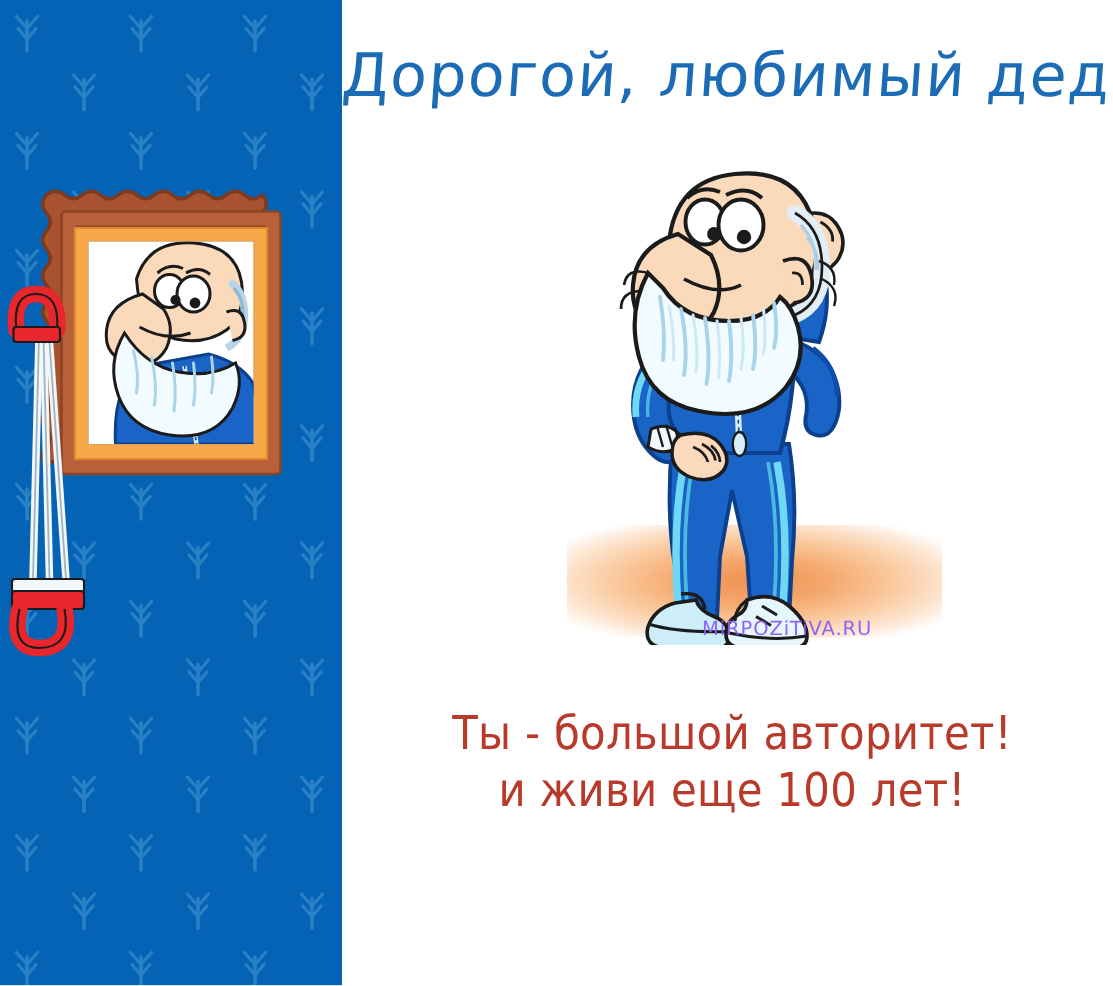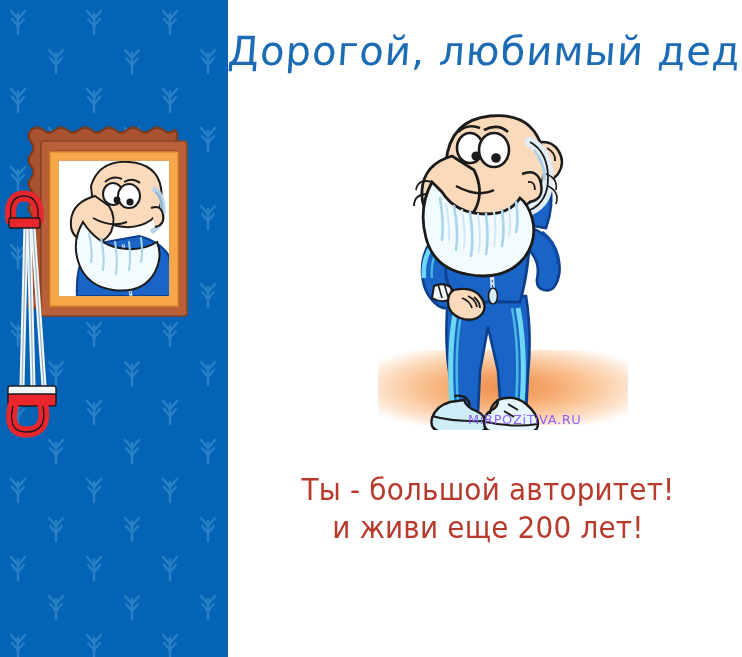--- a/index.html
+++ b/index.html
@@ -378,16 +378,16 @@
 
       <path d="M62,82 q-14,-4 -16,8" fill="none" stroke="#1b1b1b" stroke-width="1.8"></path>
       <path d="M58,94 q-14,0 -14,12" fill="none" stroke="#1b1b1b" stroke-width="1.8"></path>
     </g>
   </svg>
 
   <div id="watermark">MiRPOZiTiVA.RU</div>
 
   <div id="message-block">
     <div class="message-line">Ты - большой авторитет!</div>
-    <div class="message-line">и живи еще 200 лет!</div>
+    <div class="message-line">и живи еще 100 лет!</div>
   </div>
 
 </div>
 
 </body></html>

